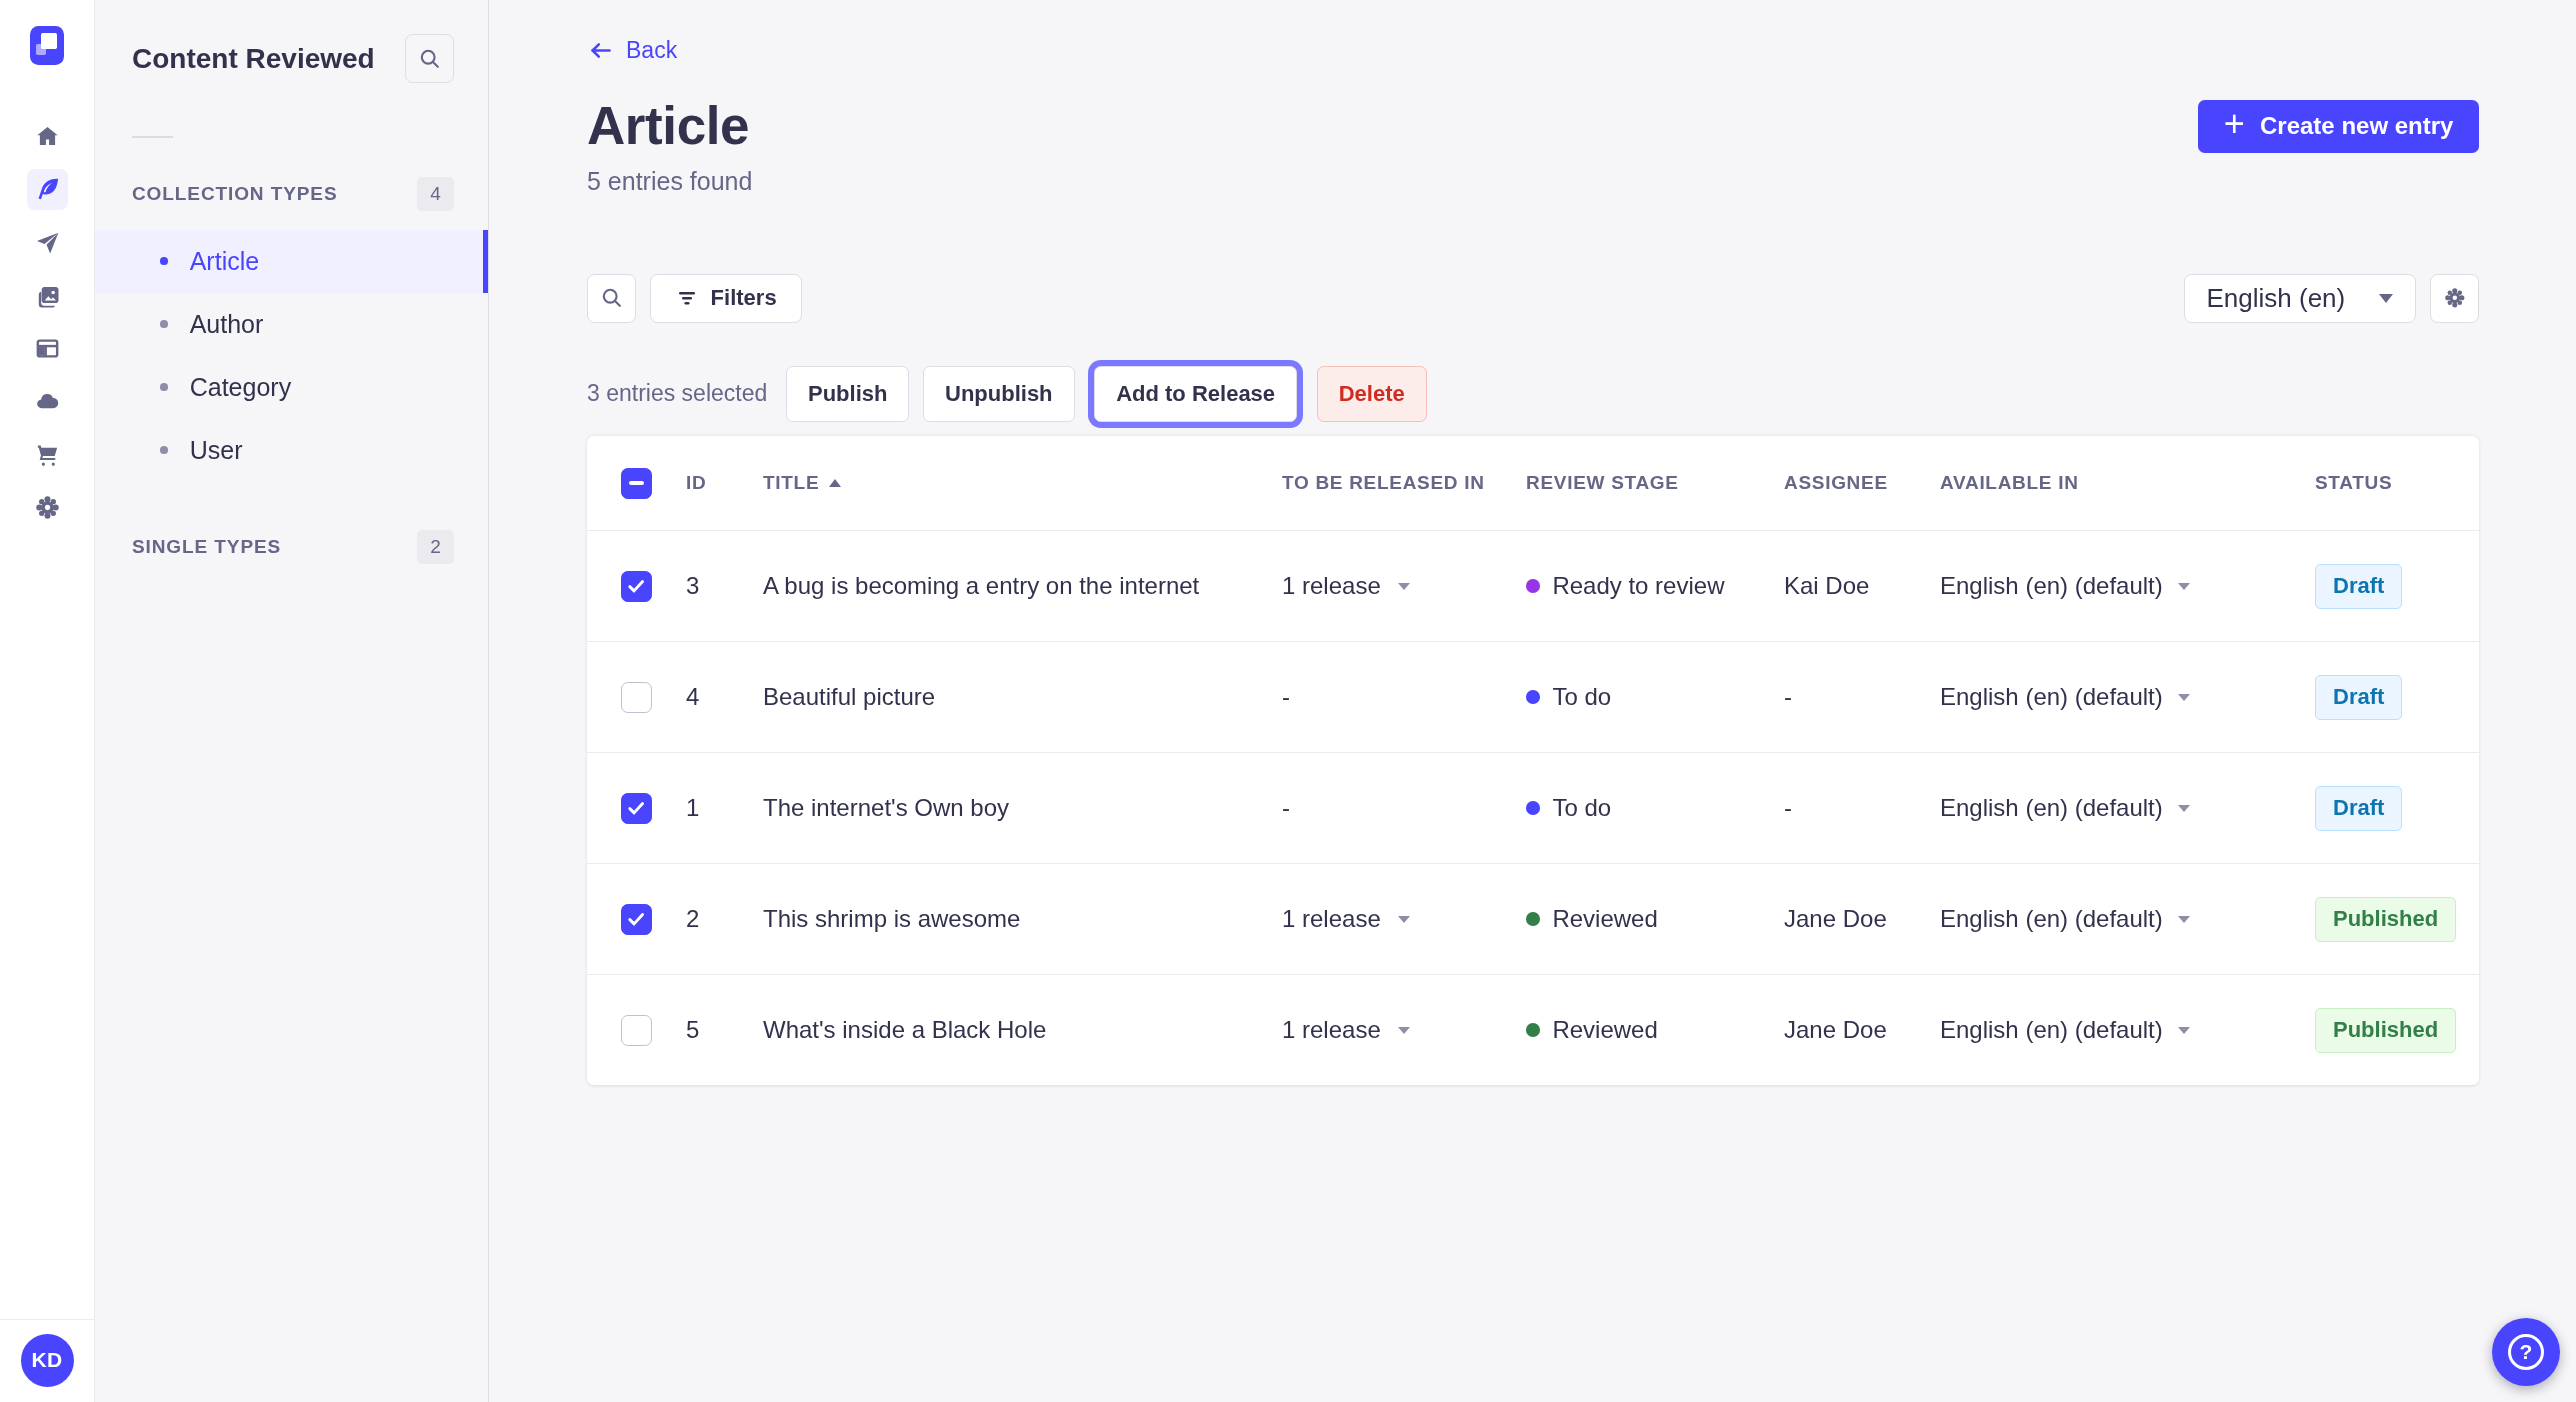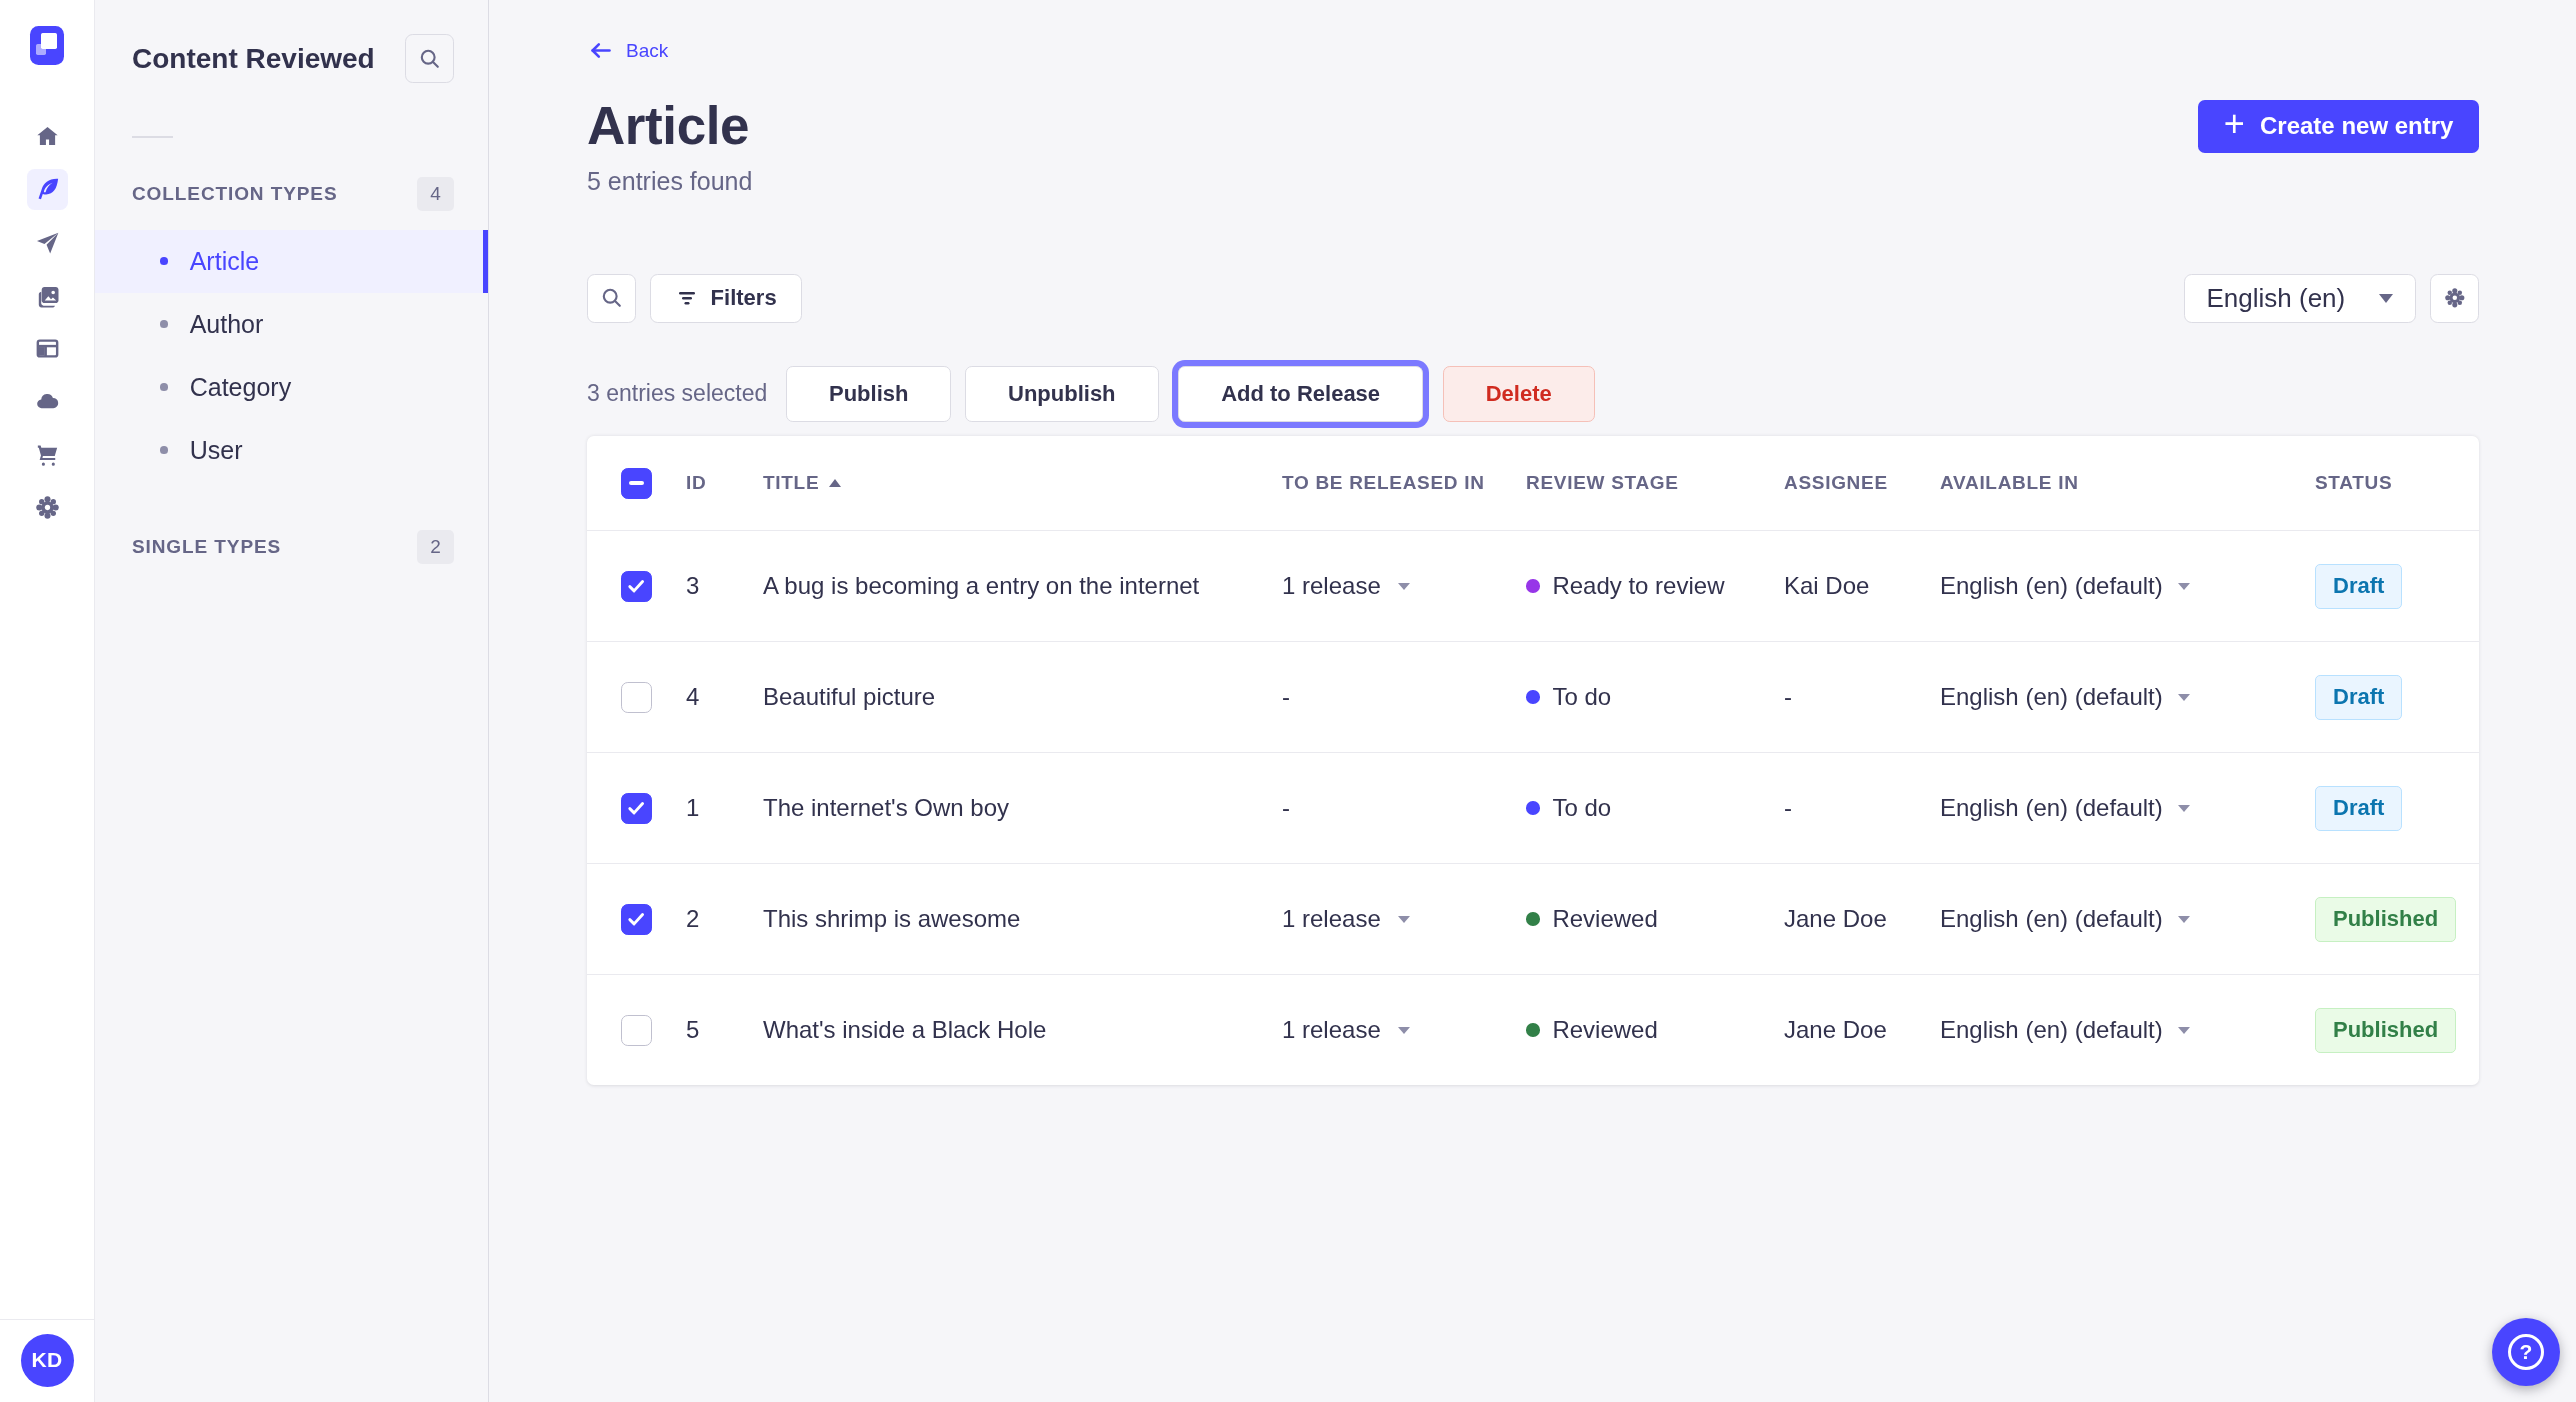--- a/index.html
+++ b/index.html
@@ -68,21 +68,21 @@
   }
   .side-item .bullet{ width:7.7px; height:7.7px; border-radius:50%; background:#8E8EA9; margin-right:22px; flex:0 0 auto; }
   .side-item.active{ background:#F0F0FF; color:#4945FF; font-weight:500; }
   .side-item.active .bullet{ background:#4945FF; }
   .side-item.active::after{
     content:""; position:absolute; right:0; top:0; bottom:0; width:5.1px; background:#4945FF;
   }
 
   
   .main{ position:absolute; left:490px; top:0; right:0; bottom:0; padding:37px 97px 0 97px; }
-  .back-row{ display:flex; align-items:center; gap:12px; color:#4945FF; font-size:19px; cursor:pointer; width:fit-content; }
+  .back-row{ display:flex; align-items:center; gap:12px; color:#4945FF; font-size:23px; cursor:pointer; width:fit-content; }
   .back-row svg{ width:27px; height:27px; }
   .title-row{ margin-top:34px; display:flex; align-items:flex-start; justify-content:space-between; }
   .page-title{ font-size:53px; font-weight:700; color:#32324D; line-height:55px; letter-spacing:-0.4px; }
   .create-btn{
     height:53px; padding:0 25.6px; border-radius:6.8px; background:#4945FF; border:none;
     color:#fff; font-size:24px; font-weight:600; font-family:inherit;
     display:flex; align-items:center; gap:15.3px; cursor:pointer; margin-top:1.7px;
   }
   .create-btn .plus{ font-size:36px; font-weight:300; line-height:1; margin-top:-3.4px; }
   .subtitle{ margin-top:13.6px; font-size:25px; color:#666687; }
@@ -100,21 +100,21 @@
     height:49px; min-width:232px; padding:0 22px; border-radius:7.7px; background:#fff;
     border:0.9px solid #DCDCE4; display:flex; align-items:center; justify-content:space-between;
     font-size:26px; color:#32324D; cursor:pointer; gap:25.6px;
   }
   .caret{ width:0; height:0; border-left:7.7px solid transparent; border-right:7.7px solid transparent; border-top:9.4px solid #8E8EA9; display:inline-block; }
   .icon-btn.white{ background:#fff; }
 
   .selection-bar{ margin-top:43px; display:flex; align-items:center; gap:13.6px; }
   .selected-text{ font-size:23px; color:#666687; margin-right:5.1px; }
   .sel-btn{
-    height:56px; padding:0 42px; border-radius:6.8px; background:#fff; border:0.9px solid #DCDCE4;
+    height:56px; padding:0 21px; border-radius:6.8px; background:#fff; border:0.9px solid #DCDCE4;
     font-size:22px; font-weight:600; color:#32324D; font-family:inherit; cursor:pointer;
   }
   .sel-btn--focus{ box-shadow:0 0 0 6px #7B79FF; margin:0 6px; }
   .sel-btn--danger{ background:#FCECEA; border-color:#F5C0B8; color:#D02B20; }
 
   
   .table-card{
     margin-top:14.5px; width:1892px; background:#fff; border-radius:6.8px;
     box-shadow:0 0.9px 3.4px rgba(33,33,52,.12); overflow:hidden;
   }

